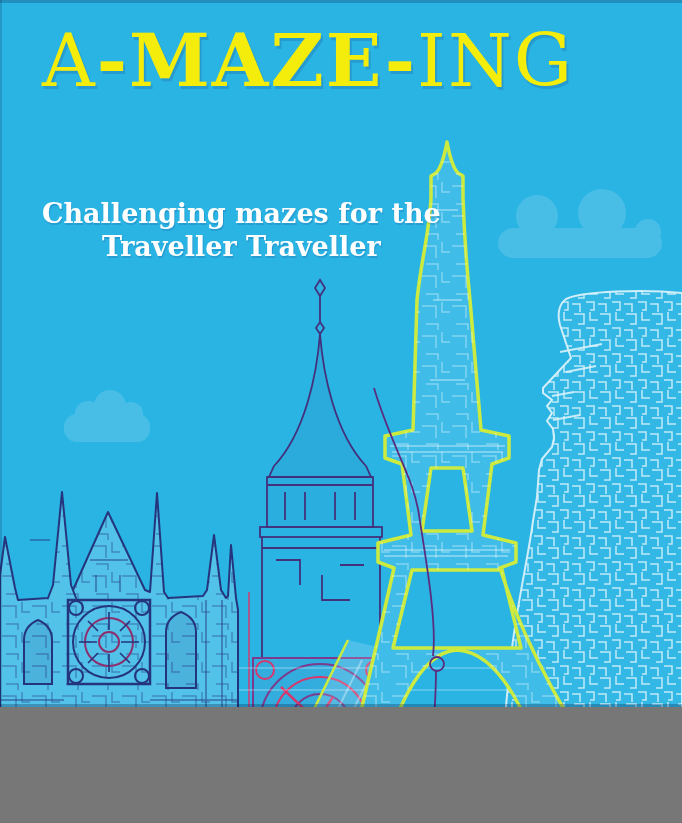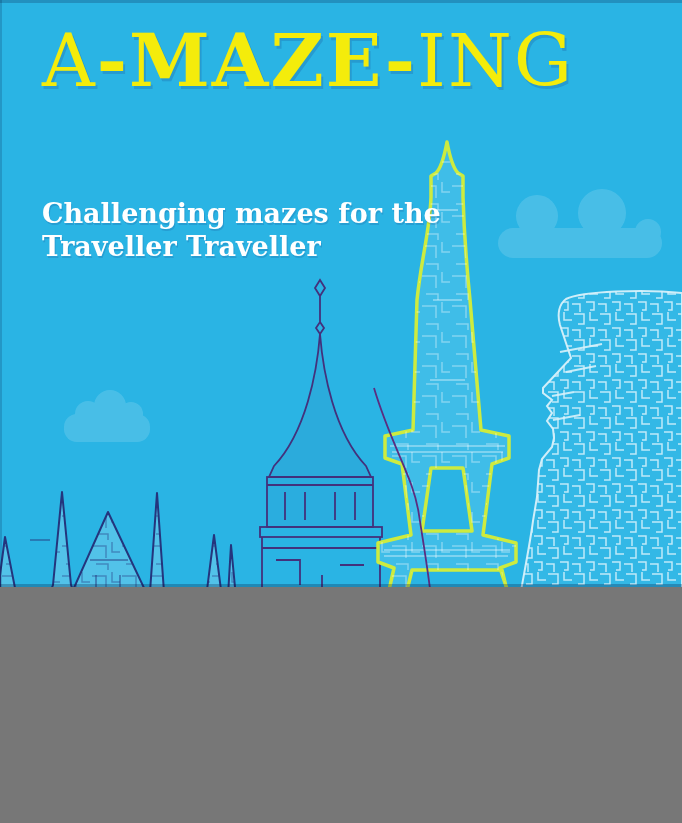--- a/index.html
+++ b/index.html
@@ -1,18 +1,18 @@
 <!DOCTYPE html>
 <html><head>
 <meta charset="utf-8">
 <style>
   html,body{margin:0;padding:0;background:#777;}
   .cover{
     position:relative;
-    width:682px;height:587px;
+    width:682px;height:707px;
     background:#2ab4e4;
     overflow:hidden;
     font-family:"DejaVu Serif", serif;
   }
   .art{position:absolute;inset:0;display:block;}
   .txt{position:absolute;margin:0;white-space:nowrap;}
   .t1{
     left:42px;top:24px;
     font-size:73px;line-height:1;
     color:#f4ec0b;
@@ -29,20 +29,21 @@
     letter-spacing:3px;
     text-shadow:2px 3px 0 rgba(23,57,128,0.20);
   }
   .sub{
     left:42px;top:198px;
     font-size:27px;line-height:1.22;
     font-weight:700;
     color:#ffffff;
     white-space:normal;
     text-shadow:1px 2px 0 rgba(23,57,128,0.18);
+    text-align:center;
   }
   .edge{position:absolute;pointer-events:none;}
   .edge-top{left:0;top:0;width:100%;height:3px;background:rgba(8,20,60,0.22);}
   .edge-bottom{left:0;bottom:0;width:100%;height:3px;background:rgba(8,20,60,0.28);}
   .edge-left{left:0;top:0;width:2px;height:100%;background:rgba(8,20,60,0.18);}
 </style>
 </head>
 <body>
 
 <div class="cover">

